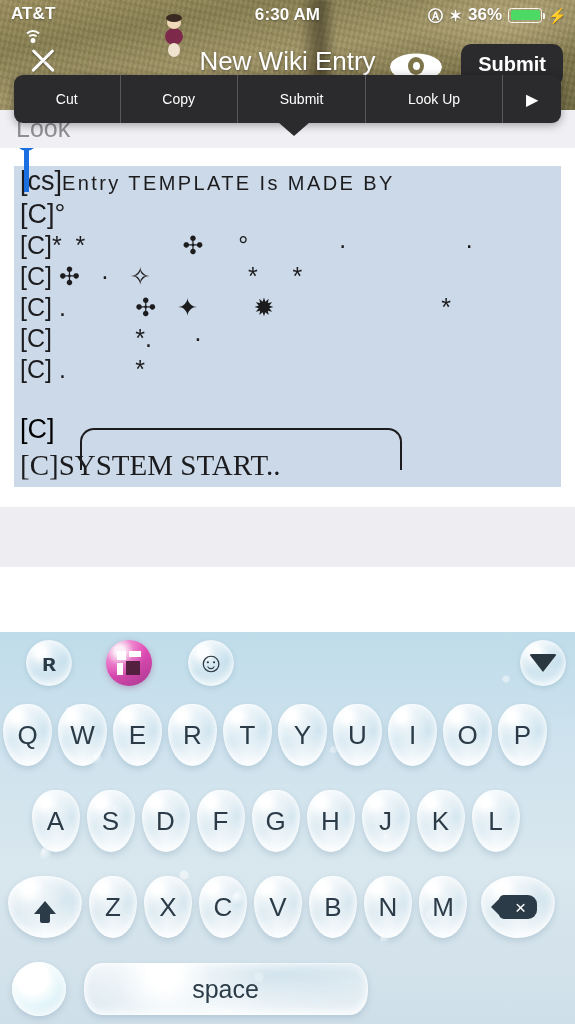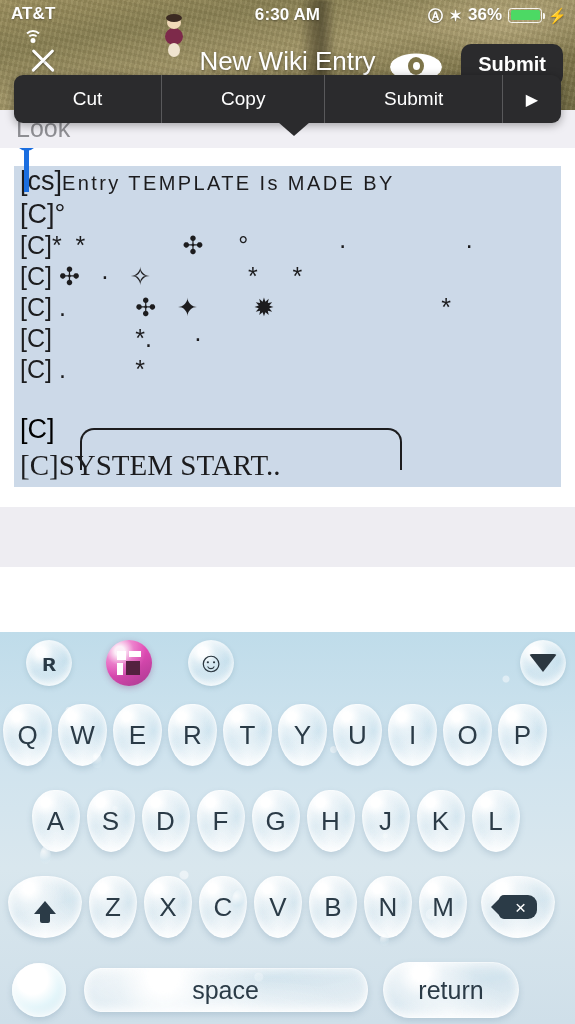--- a/index.html
+++ b/index.html
@@ -136,21 +136,21 @@
     width: 547px; height: 48px;
     background:#2b2b2d;
     border-radius:9px;
     display:flex; align-items:stretch;
     z-index: 7;
     box-shadow:0 2px 10px rgba(0,0,0,.35);
   }
   .edit-menu .mi{
     flex: 1 1 auto;
     display:flex; align-items:center; justify-content:center;
-    color:#fff; font-size:19px;
+    color:#fff; font-size:14px;
     border-right:1px solid rgba(255,255,255,.22);
   }
   .edit-menu .mi:last-child{ border-right:0; flex: 0 0 58px; }
   .edit-menu .mi.arrow{ font-size:16px; }
   .edit-menu::after{
     content:""; position:absolute; left:264px; bottom:-13px;
     width:0;height:0;
     border-left:16px solid transparent;
     border-right:16px solid transparent;
     border-top:14px solid #2b2b2d;
@@ -326,21 +326,21 @@
   }
   .krow-1 .key{ width:49px; margin:0 3px; }
   .key.shift, .key.del{ width:74px; }
   .key.shift{ margin-left:8px; }
   .key.del{ margin-left:10px; }
   .key.num{ width:74px; height:56px; font-size:25px; margin-left:10px; border-radius:50%/48%; }
   .key.globe{ width:54px; height:54px; margin-left:12px; border-radius:50%;
     background:
       radial-gradient(circle at 38% 30%, #ffffff 0 30%, rgba(230,248,252,.9) 55%, rgba(190,225,238,.6) 100%);
   }
-  .key.space{ width:284px; height:44px; margin-left:14px; border-radius:18px/24px; font-size:25px; }
+  .key.space{ width:284px; height:52px; margin-left:14px; border-radius:18px/24px; font-size:25px; }
   .key.ret{ width:136px; height:56px; margin-left:12px; border-radius:26px/28px; font-size:25px; }
 
   .shift-arrow{
     width:0;height:0;
     border-left:11px solid transparent;
     border-right:11px solid transparent;
     border-bottom:13px solid #2b3b47;
     position:relative;
   }
   .shift-arrow::after{
@@ -512,30 +512,30 @@
             <div class="key">N</div>
             <div class="key">M</div>
           </span>
         <div class="key del">
             <span class="del-glyph"></span>
           </div>
       </div>
       <div class="krow krow-4">
         <div class="key globe"></div>
         <div class="key space">space</div>
-        <div class="key ret">return</div>
       </div>
     </div>
 
     <span class="droplet" style="left:92px;top:120px;width:10px;height:16px;"></span>
     <span class="droplet" style="left:232px;top:258px;width:12px;height:20px;"></span>
     <span class="droplet" style="left:380px;top:300px;width:9px;height:14px;"></span>
     <span class="droplet" style="left:40px;top:214px;width:11px;height:18px;"></span>
   </div>
 
   <div class="edit-menu">
     <div class="mi">Cut</div>
     <div class="mi">Copy</div>
     <div class="mi">Submit</div>
+    <div class="mi">Look Up</div>
     <div class="mi arrow">▶</div>
   </div>
 
 </div>
 
 </body></html>

